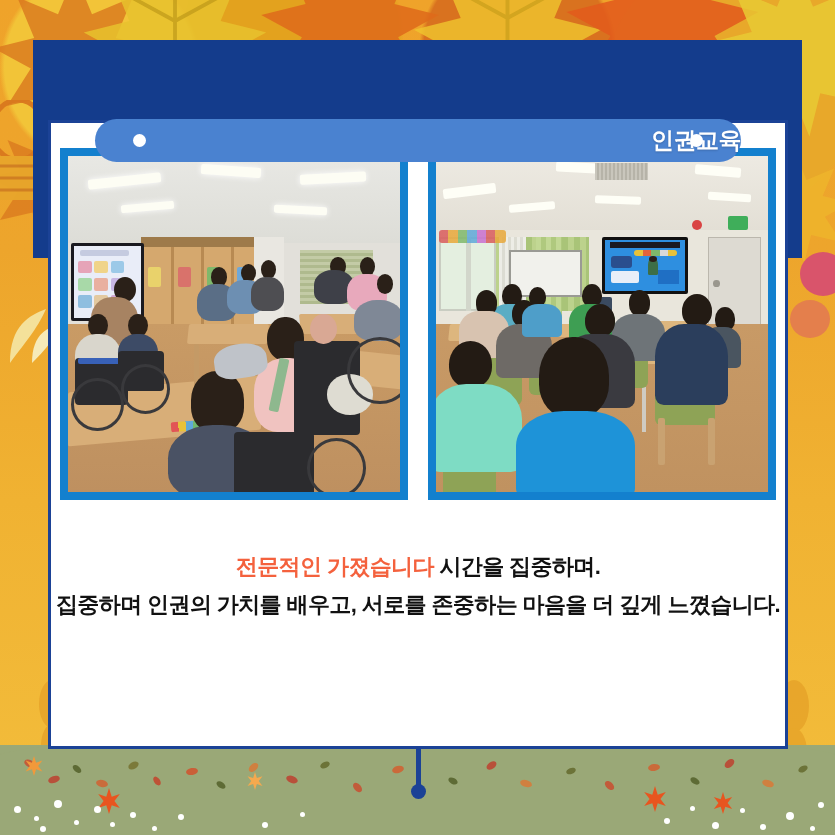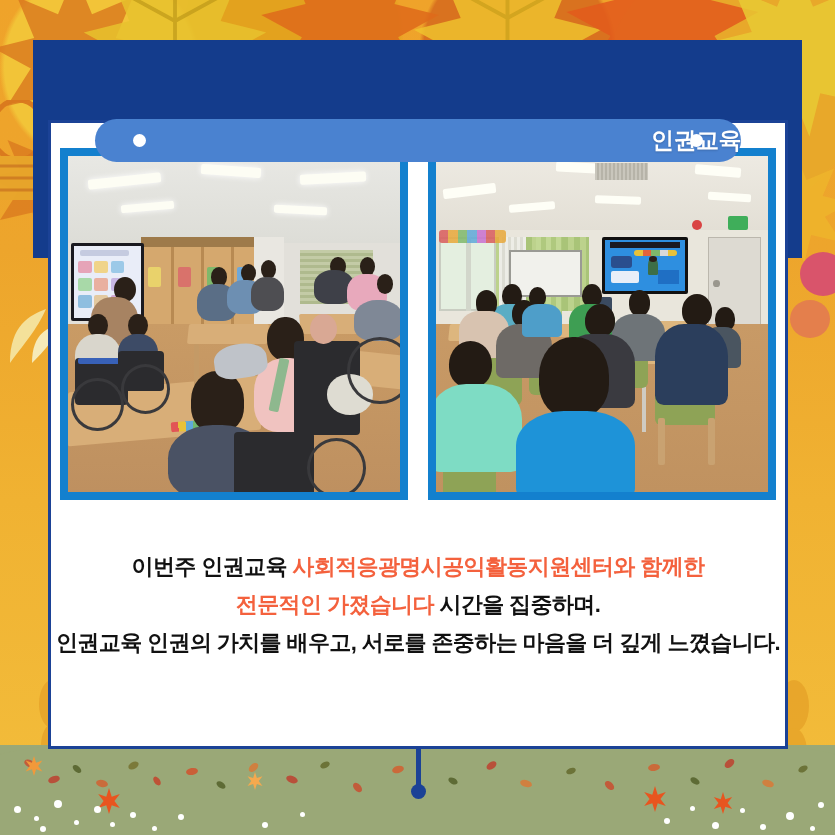--- a/index.html
+++ b/index.html
@@ -472,18 +472,17 @@
         <div class="p2-head" style="left:4%;top:55%;width:13%;height:14%;"></div>
         <div class="p2-body" style="left:-2%;top:68%;width:28%;height:26%;background:#7EDCC4;"></div>
 
         <div class="p2-head" style="left:31%;top:54%;width:21%;height:24%;border-radius:48% 48% 42% 42%;"></div>
         <div class="p2-body" style="left:24%;top:76%;width:36%;height:26%;background:#1E93D8;"></div>
       </div>
     </div>
   </div>
 
   <div class="caption">
-    <div class="cap-line cap-l2"><span>이번주 인권교육 </span><span class="hl">사회적응광명시공익활동지원센터와 함께한</span></div>
     <div class="cap-line cap-l3"><span class="hl">전문적인 가졌습니다</span><span> 시간을 집중하며.</span></div>
-    <div class="cap-line cap-l4">인권교육 인권의 가치를 배우고, 서로를 존중하는 마음을 더 깊게 느꼈습니다.</div>
+    <div class="cap-line cap-l4">집중하며 인권의 가치를 배우고, 서로를 존중하는 마음을 더 깊게 느꼈습니다.</div>
   </div>
 
 </div>
 
 </body></html>

